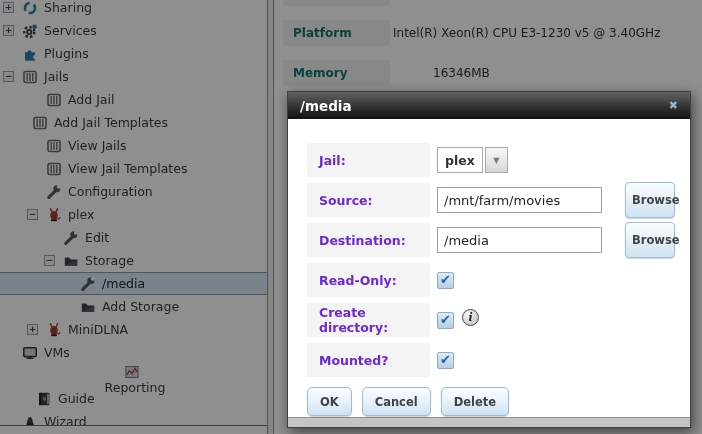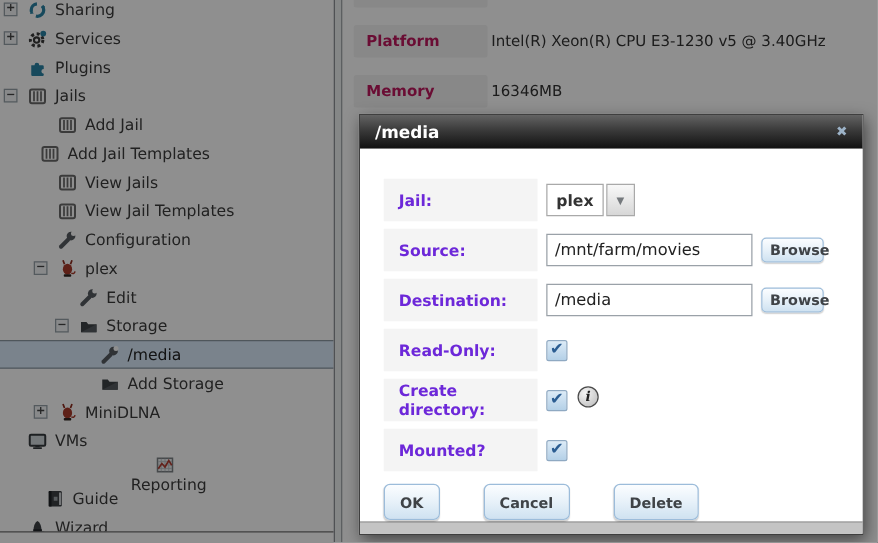--- a/index.html
+++ b/index.html
@@ -20,21 +20,21 @@
   .ticon svg{display:block;}
 
   
   .splitter{position:absolute;left:267px;top:0;width:7px;height:434px;background:#eef0f1;
             border-left:1px solid #8d9196;border-right:1px solid #8d9196;}
 
   
   .content{position:absolute;left:274px;top:0;width:428px;height:434px;background:#fff;}
   .sys-row{position:absolute;left:9px;height:26px;display:flex;align-items:center;}
   .sys-label{width:107px;height:26px;background:#f2f2f2;border-radius:2px;display:flex;align-items:center;
-             padding-left:10px;font-weight:bold;font-size:12px;color:#be185d;flex:none;}
+             padding-left:10px;font-weight:bold;font-size:12px;color:#0f766e;flex:none;}
   .sys-value{margin-left:3px;font-size:12px;color:#333;white-space:nowrap;}
 
   
   .overlay{position:absolute;left:0;top:0;width:702px;height:434px;background:rgba(0,0,0,0.44);z-index:5;}
 
   
   .dialog{position:absolute;left:287px;top:91px;width:404px;height:337px;z-index:10;background:#fff;
           border:1px solid #3f3f3f;box-shadow:2px 4px 12px rgba(0,0,0,0.55);}
   .titlebar{height:27px;display:flex;align-items:center;padding:0 12px;
             background:linear-gradient(#636363,#3a3a3a 45%,#101010);color:#fff;
@@ -50,23 +50,23 @@
   .dd{display:flex;align-items:center;}
   .dd-text{border:1px solid #a9a9a9;background:#fff;height:26px;display:flex;align-items:center;
            padding:0 7px;font-weight:bold;font-size:12.5px;color:#333;}
   .dd-btn{margin-left:2px;width:23px;height:26px;border:1px solid #a9a9a9;cursor:pointer;
           background:linear-gradient(#f8f8f8,#d7d7d7);display:flex;align-items:center;justify-content:center;
           color:#75797d;font-size:8px;}
   .btn{height:29px;border:1px solid #9cbcda;border-radius:4px;cursor:pointer;
        background:linear-gradient(#fbfdff,#e7f1f9 50%,#cfe2f1);
        font-family:"DejaVu Sans","Liberation Sans",sans-serif;
        font-weight:bold;font-size:11.5px;color:#3f4347;box-shadow:0 1px 1px rgba(0,0,0,0.18);}
-  .btn-browse{margin-left:7px;width:50px;height:20px;}
+  .btn-browse{margin-left:23px;width:50px;height:36px;}
   .btn-action{margin-right:10px;padding:0 12px;border-radius:5px;}
-  .action-bar{margin:10px 0 0 19px;display:flex;gap:25px;}
+  .action-bar{margin:10px 0 0 19px;display:flex;}
   .checkbox{width:17px;height:17px;border:1px solid #8fa9c2;border-radius:2px;cursor:pointer;
             background:linear-gradient(#dcebf7,#b4d0e7);display:flex;align-items:center;justify-content:center;}
   .check-glyph{color:#2b5d92;font-size:13px;line-height:1;margin-top:-1px;}
   .info-badge{width:17px;height:17px;border-radius:50%;border:1px solid#4a4a4a;margin-left:8px;
               background:radial-gradient(circle at 35% 30%,#f5f5f5,#b9b9b9);
               font:italic bold 11px "DejaVu Serif","Liberation Serif",serif;color:#222;
               display:flex;align-items:center;justify-content:center;transform:translateY(-3px);cursor:pointer;}
   .dialog-bottom{height:10px;background:#c4c4c4;border-top:1px solid #8e8e8e;cursor:s-resize;}
 </style>
 </head>
@@ -309,21 +309,21 @@
 
   <div class="content">
     <div id="sysinfo">
         <div class="sys-row" style="top: -20px;">
           <div class="sys-label">Build</div>
         </div>
         <div class="sys-row" style="top: 20px;">
           <div class="sys-label">Platform</div>
           <div class="sys-value">Intel(R) Xeon(R) CPU E3-1230 v5 @ 3.40GHz</div>
         </div>
-        <div class="sys-row" style="top: 60px;">
+        <div class="sys-row" style="top: 60px; gap: 40px;">
           <div class="sys-label">Memory</div>
           <div class="sys-value">16346MB</div>
         </div>
       </div>
   </div>
 
   <div class="overlay"></div>
 
   <div class="dialog">
     <div class="titlebar">

